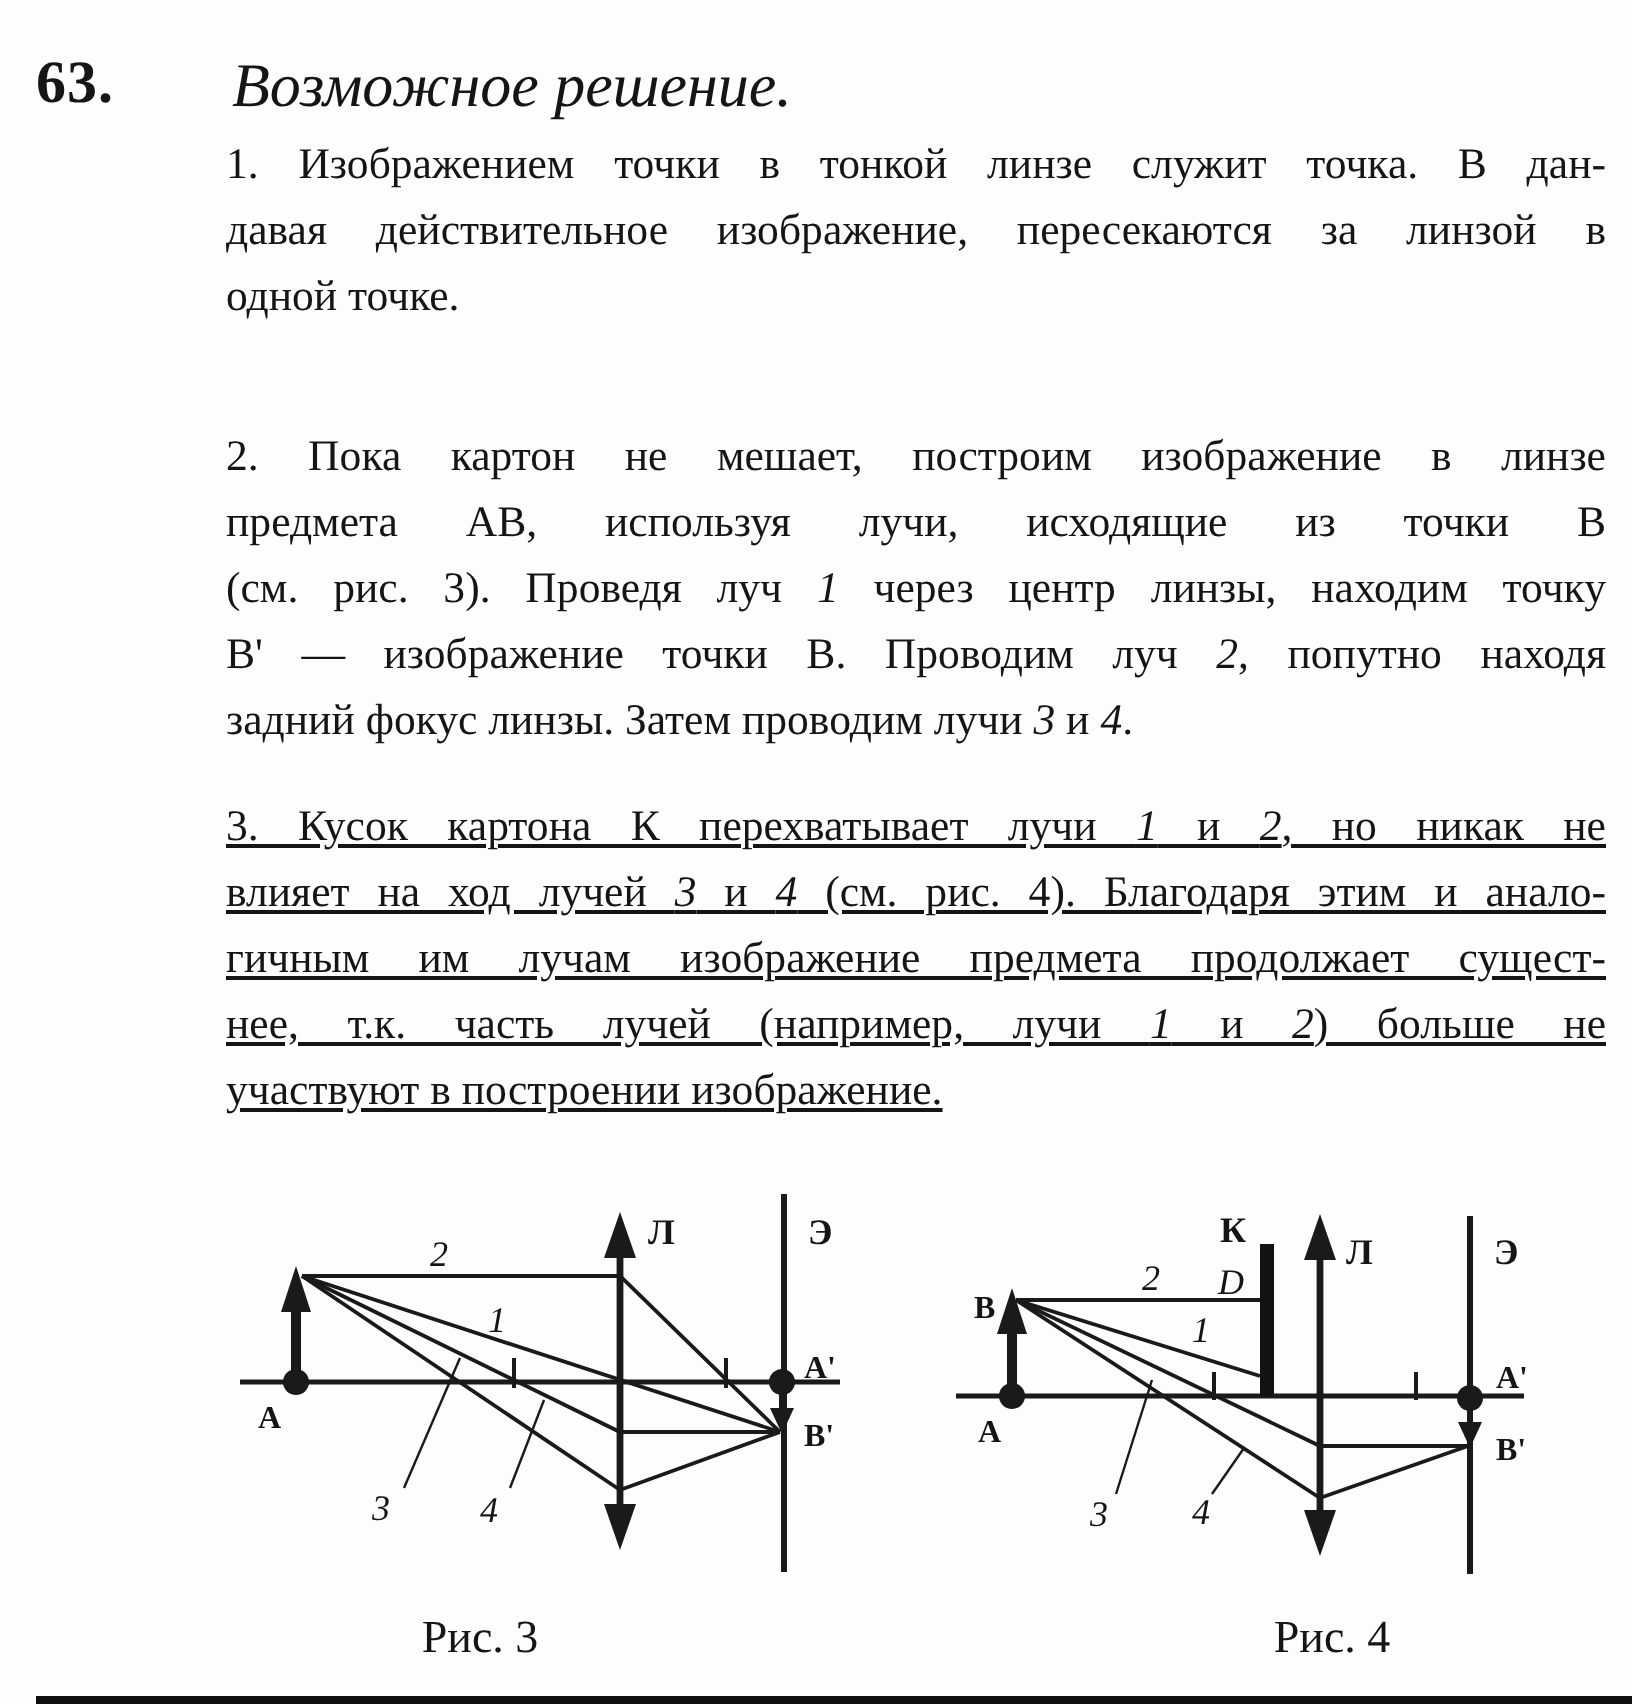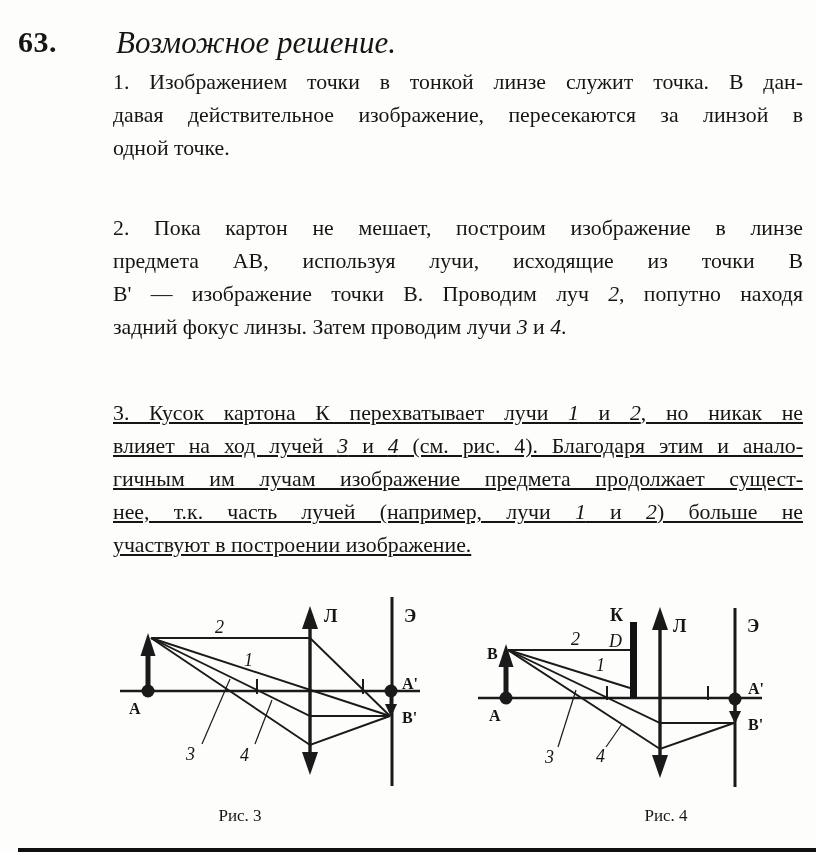--- a/index.html
+++ b/index.html
@@ -25,21 +25,21 @@
   .para-2 { top:212px; }
   .para-3 { top:397px;text-decoration:underline; }
   .tline { text-align:justify; text-align-last:justify; white-space:normal; height:33px; overflow:visible; }
   .lastline { text-align-last:left; }
   .tline i { font-style:italic; }
   .fig-svg { position:absolute; }
   .fig3 { left:95px; top:592px; }
   .fig4 { left:450px; top:592px; }
   .fig-caption {
     position:absolute; top:806px; width:140px;
-    font-size:17px; text-align:center;
+    font-size:23px; text-align:center;
   }
   .cap3 { left:170px; }
   .cap4 { left:596px; }
   .bottom-rule {
     position:absolute; left:18px; right:0; bottom:0; height:4px; background:#101010;
   }
   svg text { font-family:"Liberation Serif", serif; fill:#151515; }
   svg .lbl-b { font-weight:bold; font-size:18px; }
   svg .lbl-s { font-weight:bold; font-size:16px; }
   svg .lbl-i { font-style:italic; font-size:18px; }
@@ -55,20 +55,21 @@
   <div class="solution-title">Возможное решение.</div>
 
   <div class="para para-1">
       <div class="tline">1. Изображением точки в тонкой линзе служит точка. В дан-</div>
       <div class="tline">давая действительное изображение, пересекаются за линзой в</div>
       <div class="tline lastline">одной точке.</div>
     </div>
   <div class="para para-2">
       <div class="tline">2. Пока картон не мешает, построим изображение в линзе</div>
       <div class="tline">предмета АВ, используя лучи, исходящие из точки В</div>
+      <div class="tline">(см. рис. 3). Проведя луч <i>1</i> через центр линзы, находим точку</div>
       <div class="tline">В' — изображение точки В. Проводим луч <i>2</i>, попутно находя</div>
       <div class="tline lastline">задний фокус линзы. Затем проводим лучи <i>3</i> и <i>4</i>.</div>
     </div>
   <div class="para para-3">
       <div class="tline">3. Кусок картона К перехватывает лучи <i>1</i> и <i>2</i>, но никак не</div>
       <div class="tline">влияет на ход лучей <i>3</i> и <i>4</i> (см. рис. 4). Благодаря этим и анало-</div>
       <div class="tline">гичным им лучам изображение предмета продолжает сущест-</div>
       <div class="tline">нее, т.к. часть лучей (например, лучи <i>1</i> и <i>2</i>) больше не</div>
       <div class="tline lastline">участвуют в построении изображение.</div>
     </div>

